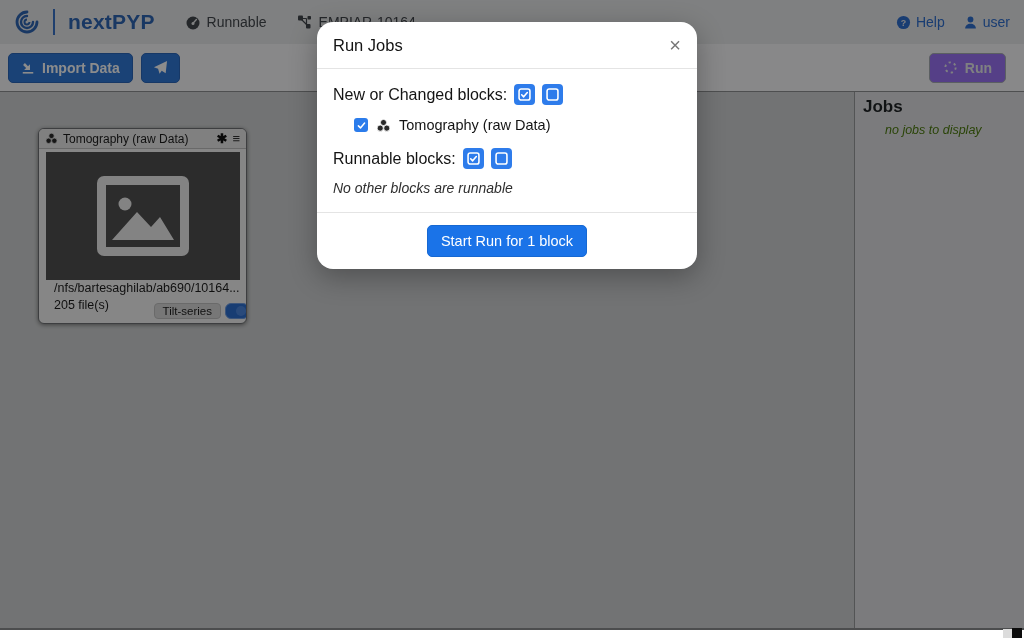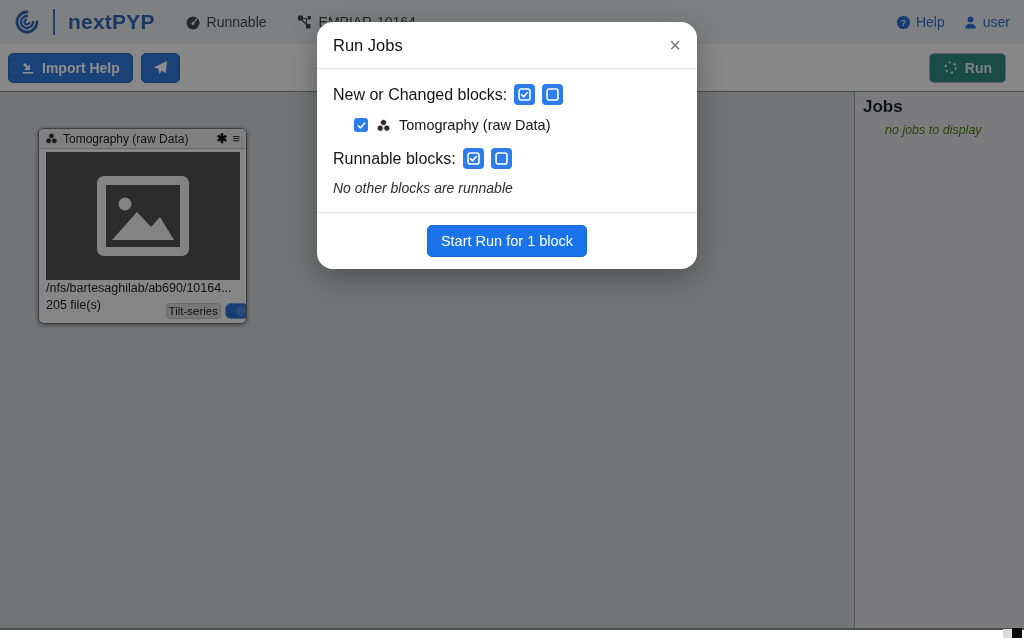--- a/index.html
+++ b/index.html
@@ -15,46 +15,46 @@
   .nav-item { display:flex; align-items:center; gap:6px; font-size:14px; color:#43484d; margin-left:30px; cursor:pointer; }
   .nav-right { margin-left:auto; display:flex; align-items:center; gap:18px; }
   .nav-link { display:flex; align-items:center; gap:5px; font-size:14px; color:#2e6fd0; cursor:pointer; }
 
   
   .toolbar { position:absolute; left:0; top:44px; width:1024px; height:47px; background:#f7f8f9;
              display:flex; align-items:center; padding:0 18px 0 8px; }
   .btn-blue { display:flex; align-items:center; gap:7px; background:#3178d8; color:#fff; border:1px solid #2a66ba;
               border-radius:5px; height:30px; padding:0 12px; font-size:14px; font-weight:bold; cursor:pointer; }
   .btn-blue.icon-only { padding:0 11px; margin-left:8px; }
-  .btn-run { margin-left:auto; display:flex; align-items:center; gap:7px; background:#0f766e; color:#e6e8ea;
+  .btn-run { margin-left:auto; display:flex; align-items:center; gap:7px; background:#8b5cf6; color:#e6e8ea;
              border:1px solid #9aa0a6; border-radius:5px; height:30px; padding:0 13px; font-size:14px; font-weight:bold; opacity:0.85; }
 
   
   .workspace { position:absolute; left:0; top:91px; width:1024px; height:539px;
                border-top:1px solid #8f9193; border-bottom:2px solid #8b8d8f; display:flex; }
   .canvas { position:relative; width:855px; height:100%; background:#d0d2d3; border-right:1px solid #97999b; }
   .jobs-panel { flex:1; background:#e0e1e3; padding:5px 8px; }
   .jobs-title { font-size:17px; font-weight:600; color:#1f2326; }
   .jobs-empty { font-size:12.5px; font-style:italic; color:#4d7c0f; margin:6px 0 0 22px; }
 
   
   .block-card { position:absolute; left:38px; top:36px; width:209px; height:196px; background:#f5f5f5;
                 border:1px solid #6f7275; border-radius:6px; box-shadow:0 1px 4px rgba(0,0,0,0.45); overflow:hidden; }
   .card-header { display:flex; align-items:center; gap:5px; height:20px; background:#e9e9e9;
                  border-bottom:1px solid #bfbfbf; padding:0 6px; font-size:12px; color:#1d1d1d; }
   .card-title { flex:1; white-space:nowrap; overflow:hidden; }
   .card-asterisk { font-size:13px; font-weight:bold; color:#111; line-height:1; }
   .card-menu { font-size:13px; color:#333; line-height:1; cursor:pointer; }
   .card-image { position:absolute; left:7px; top:23px; width:194px; height:128px; background:#505050;
                 display:flex; align-items:center; justify-content:center; }
-  .card-path, .card-files { font-size:12.5px; color:#1d1d1d; padding:0 7px; white-space:nowrap; }
+  .card-path, .card-files { font-size:12.5px; color:#1d1d1d; padding:0 15px; white-space:nowrap; }
   .card-path { margin-top:132px; }
   .card-files { margin-top:3px; }
   .card-badges { position:absolute; right:0; bottom:4px; display:flex; align-items:center; gap:4px; }
-  .badge-pill { background:#d9d9d9; border:1px solid #c2c2c2; border-radius:4px; padding:1px 2px;
+  .badge-pill { background:#d9d9d9; border:1px solid #c2c2c2; border-radius:4px; padding:1px 8px;
                 font-size:11.5px; color:#1d1d1d; }
   .toggle { width:24px; height:16px; background:#2d6fd2; border:1px solid #6d9be0; border-radius:6px;
             margin-right:-3px; position:relative; cursor:pointer; }
   .toggle .knob { position:absolute; right:2px; top:2px; width:10px; height:10px; border-radius:50%; background:#4c88e0; }
 
   
   .backdrop { position:absolute; left:0; top:0; width:1024px; height:630px; background:rgba(0,0,0,0.45); z-index:50; }
   .bottom-strip { position:absolute; left:0; top:630px; width:1024px; height:8px; background:#ffffff; z-index:60; }
   .corner-gray  { position:absolute; left:1003px; top:629px; width:9px;  height:9px; background:#dcdcdc; z-index:61; }
   .corner-black { position:absolute; left:1012px; top:628px; width:10px; height:10px; background:#0c0c0c; z-index:61; }
@@ -143,21 +143,21 @@
   </div>
 
   <div class="toolbar">
     <button class="btn-blue">
       <span>
         <svg width="14" height="14" viewBox="0 0 16 16">
           <path d="M9.5 1.5v5h3.2L8 11.2 3.3 6.5h3.2v-5z" fill="#fff" transform="rotate(-45 8 8)"></path>
           <path d="M2 13.5h12" stroke="#fff" stroke-width="1.8"></path>
         </svg>
       </span>
-      <span>Import Help</span>
+      <span>Import Data</span>
     </button>
     <button class="btn-blue icon-only">
       <span>
         <svg width="15" height="15" viewBox="0 0 16 16">
           <path d="M15 1 1 7.6l4.4 1.7L7 14.6l2.3-3.2 4.2 2.6z" fill="#fff"></path>
         </svg>
       </span>
     </button>
     <button class="btn-run">
       <span>

